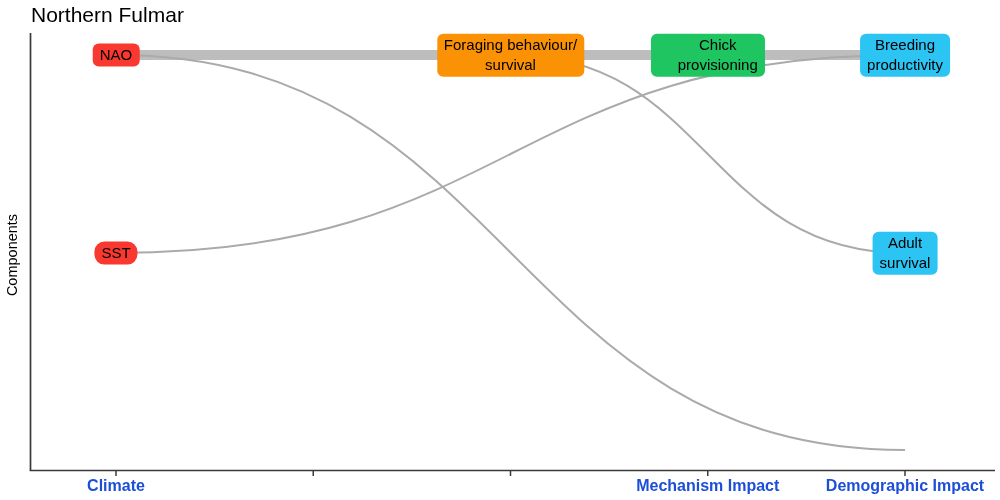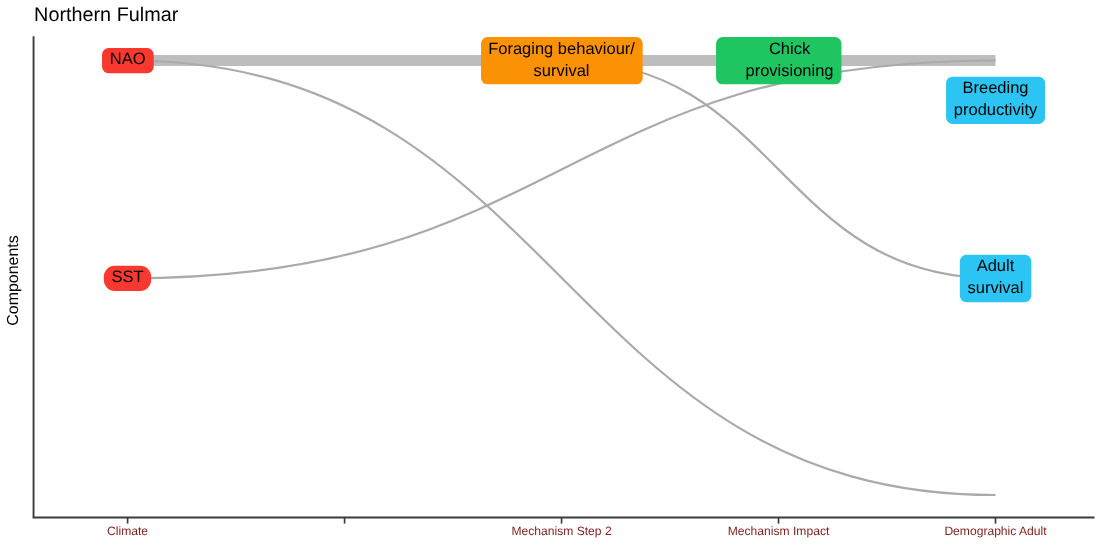--- a/index.html
+++ b/index.html
@@ -8,21 +8,21 @@
     width: 1000px;
     height: 500px;
     background: #ffffff;
     font-family: "Liberation Sans", sans-serif;
     overflow: hidden;
   }
   #chart-title {
     position: absolute;
     left: 31px;
     top: 3px;
-    font-size: 18px;
+    font-size: 21px;
     color: #000000;
     white-space: nowrap;
   }
   #y-axis-label {
     position: absolute;
     left: 12px;
     top: 255px;
     transform: translate(-50%, -50%) rotate(-90deg);
     font-size: 14.5px;
     color: #000000;
@@ -49,23 +49,24 @@
     font-size: 15px;
     line-height: 1.32;
     color: #000000;
     text-align: center;
     white-space: pre-line;
   }
   .xtick-label {
     position: absolute;
     transform: translateX(-50%);
     top: 477px;
-    font-size: 11px;
-    color: #7f1d1d;
+    font-size: 16px;
+    color: #1d4ed8;
     white-space: nowrap;
+    font-weight: bold;
   }
 </style>
 </head>
 <body>
 
 <div id="figure">
 
   <div id="chart-title">Northern Fulmar</div>
 
   <div id="y-axis-label">Components</div>
@@ -89,24 +90,23 @@
         <line x1="905" x2="905" y1="470.5" y2="476" stroke="#3a3a3a" stroke-width="1.5"></line>
       </g>
   </svg>
 
   <div id="nodes-layer">
       <div class="node" style="left: 116px; top: 55px; background: rgb(249, 57, 47);">NAO</div>
       <div class="node" style="left: 116px; top: 253px; background: rgb(249, 57, 47); border-radius: 10px;">SST</div>
       <div class="node" style="left: 510.5px; top: 55px; background: rgb(251, 145, 4);">Foraging behaviour/
 survival</div>
       <div class="node" style="left: 707.75px; top: 55px; background: rgb(31, 197, 97); padding-left: 27px;">Chick provisioning</div>
-      <div class="node" style="left: 905px; top: 55px; background: rgb(43, 196, 243); margin-top: 36px;">Breeding productivity</div>
+      <div class="node" style="left: 905px; top: 55px; background: rgb(43, 196, 243);">Breeding productivity</div>
       <div class="node" style="left: 905px; top: 253px; background: rgb(43, 196, 243);">Adult survival</div>
     </div>
 
   <div id="xticks-layer">
       <div class="xtick-label" style="left: 116px;">Climate</div>
-      <div class="xtick-label" style="left: 510.5px;">Mechanism Step 2</div>
       <div class="xtick-label" style="left: 707.75px;">Mechanism Impact</div>
-      <div class="xtick-label" style="left: 905px;">Demographic Adult</div>
+      <div class="xtick-label" style="left: 905px;">Demographic Impact</div>
     </div>
 
 </div>
 
 </body></html>

